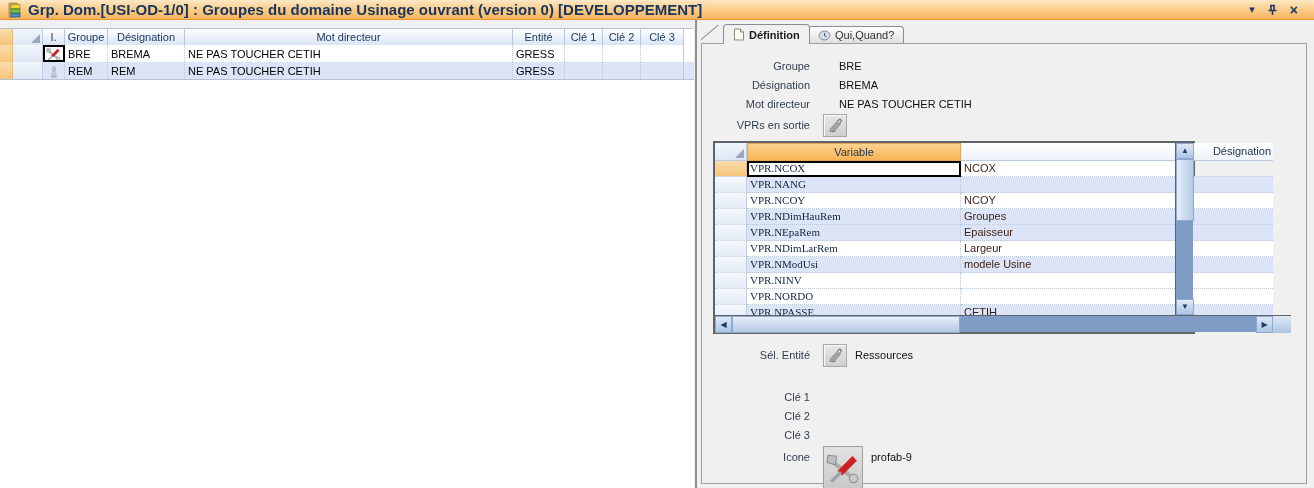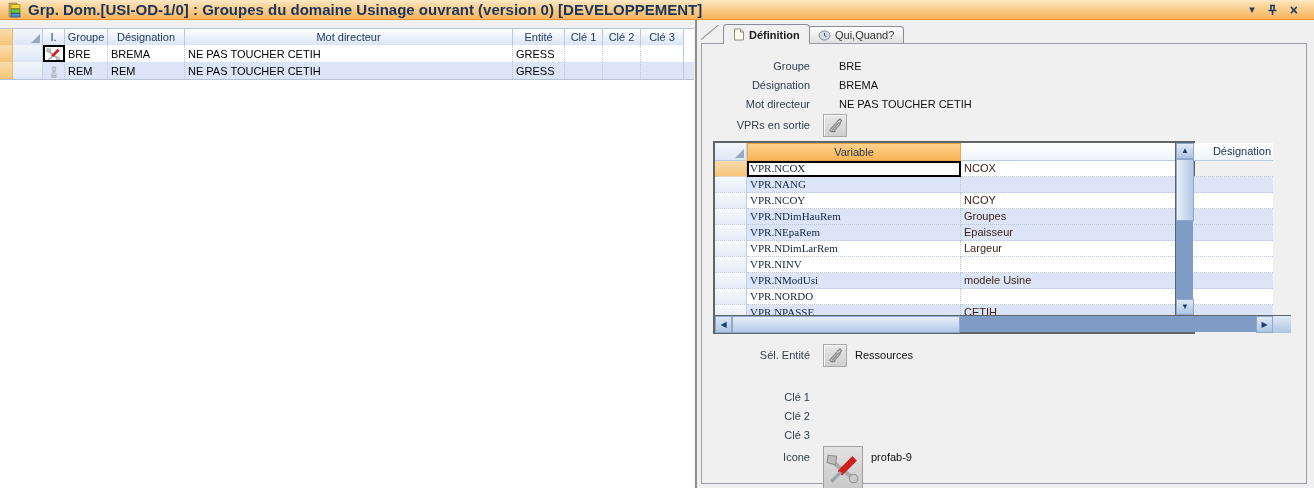--- a/index.html
+++ b/index.html
@@ -277,29 +277,29 @@
           <div class="vrow row-b">
             <div class="v-gut"></div>
             <div class="v-var">VPR.NEpaRem</div>
             <div class="v-des">Epaisseur</div>
           </div>
           <div class="vrow row-a">
             <div class="v-gut"></div>
             <div class="v-var">VPR.NDimLarRem</div>
             <div class="v-des">Largeur</div>
           </div>
+          <div class="vrow row-b">
+            <div class="v-gut"></div>
+            <div class="v-var">VPR.NModUsi</div>
+            <div class="v-des">modele Usine</div>
+          </div>
           <div class="vrow row-a">
             <div class="v-gut"></div>
             <div class="v-var">VPR.NINV</div>
             <div class="v-des"></div>
-          </div>
-          <div class="vrow row-b">
-            <div class="v-gut"></div>
-            <div class="v-var">VPR.NModUsi</div>
-            <div class="v-des">modele Usine</div>
           </div>
           <div class="vrow row-a">
             <div class="v-gut"></div>
             <div class="v-var">VPR.NORDO</div>
             <div class="v-des"></div>
           </div>
           <div class="vrow row-b">
             <div class="v-gut"></div>
             <div class="v-var">VPR.NPASSE</div>
             <div class="v-des">CETIH</div>

